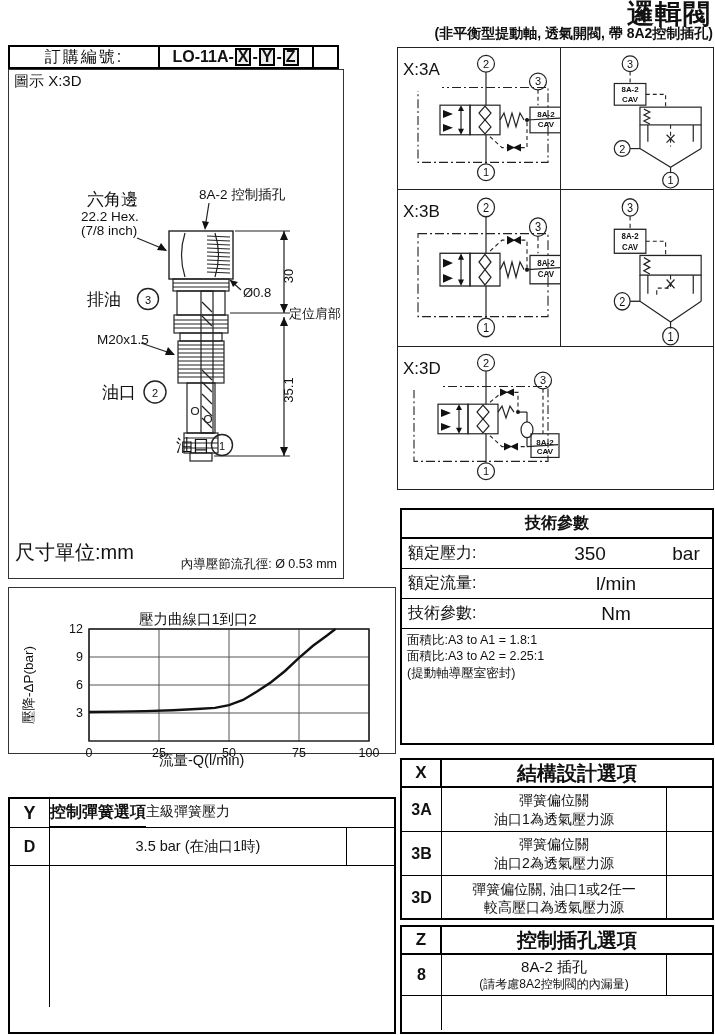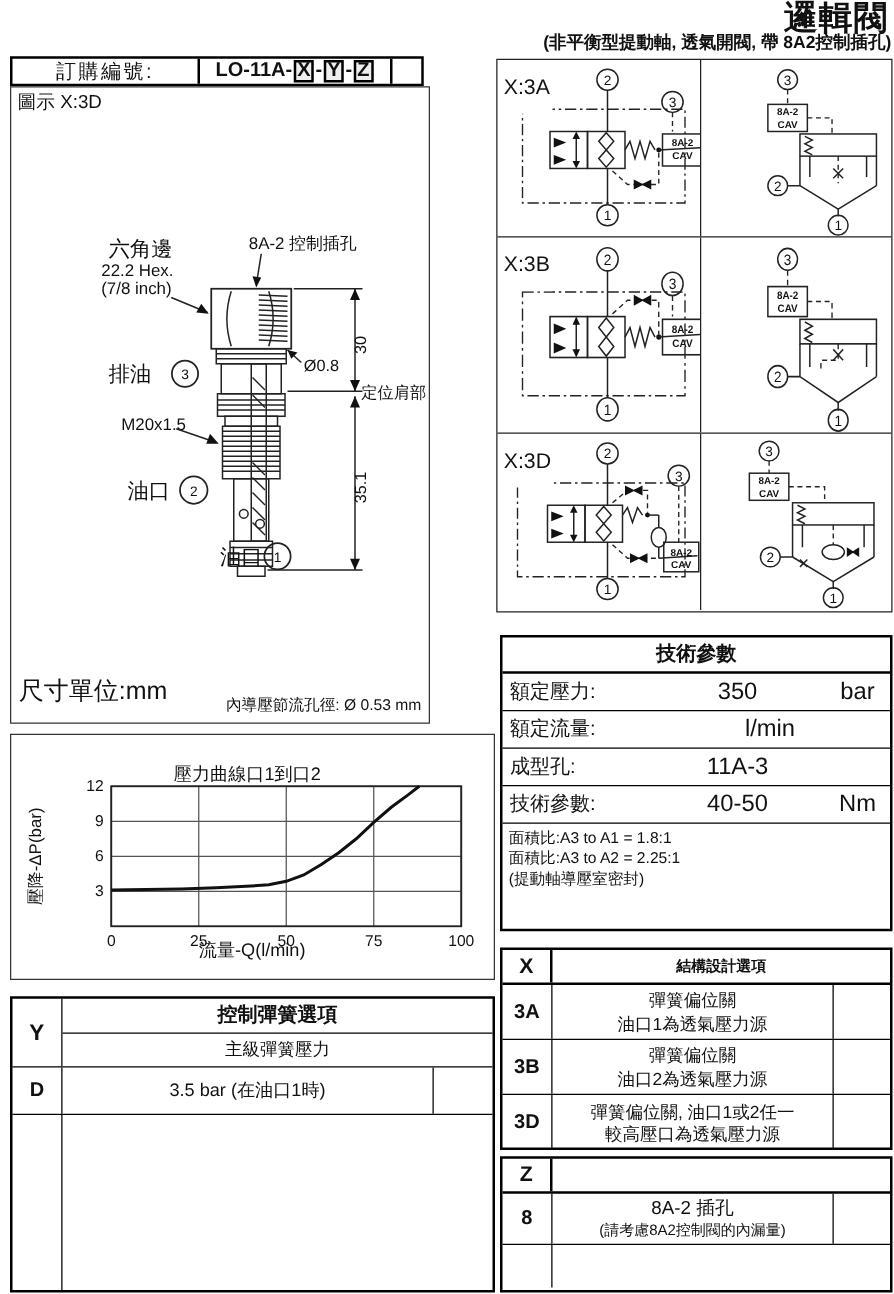--- a/index.html
+++ b/index.html
@@ -15,33 +15,33 @@
   .order .c2{width:152px;border-right:2px solid #000;display:flex;align-items:center;justify-content:center;font-size:16px;font-weight:bold;}
   .order .c3{flex:1;}
   .codebox{display:inline-block;border:2px solid #000;background:#eee;padding:0 1px;margin:0 1px;line-height:14px;}
   
   .frame1{border:1px solid #333;box-sizing:border-box;background:#fff;}
   .drawbox{left:8px;top:69px;width:336px;height:510px;}
   .caption{left:2px;top:1px;font-size:15px;padding:1px 3px;}
   .unitnote{left:6px;bottom:12px;font-size:20px;}
   .orifnote{right:6px;bottom:5px;font-size:12.5px;margin-left:36px;}
   
-  .chartbox{left:8px;top:587px;width:388px;height:197px;}
+  .chartbox{left:8px;top:587px;width:388px;height:167px;}
   .charttitle{left:130px;top:22px;font-size:14.5px;}
   .xaxislabel{left:150px;top:163px;font-size:14.5px;}
   .yaxislabel{left:-30px;top:88px;font-size:13.5px;transform:rotate(-90deg);width:100px;text-align:center;}
   .grid{stroke:#555;stroke-width:1;fill:none;}
   .chartframe{stroke:#222;stroke-width:1.5;fill:none;}
   .curve{stroke:#111;stroke-width:2.4;fill:none;}
   .tick{font-size:12.5px;fill:#111;font-family:"Liberation Sans",sans-serif;}
   .tx{text-anchor:middle;} .ty{text-anchor:end;}
   
   .schem{left:397px;top:47px;width:317px;height:443px;border:1px solid #222;box-sizing:border-box;}
   .schrow{position:relative;border-bottom:1px solid #222;box-sizing:border-box;display:flex;}
-  .schrow:last-child{border-bottom:none;}
+  .schrow:last-child{border-bottom:none;flex-direction:column;}
   .schcell-l{width:162px;height:100%;position:relative;}
   .schcell-r{flex:1;height:100%;border-left:1px solid #222;position:relative;}
   .schlabel{position:absolute;left:3px;top:1px;font-size:17px;background:#fff;padding:11px 2px;z-index:2;}
   .schsvg{position:absolute;left:0;top:0;width:100%;height:100%;}
   svg{display:block;}
   .ln{stroke:#222;stroke-width:1.2;fill:none;}
   .lnb{stroke:#222;stroke-width:1.4;fill:none;}
   .dsh{stroke:#222;stroke-width:1.1;fill:none;stroke-dasharray:4 3;}
   .dashdot{stroke:#222;stroke-width:1.1;fill:none;stroke-dasharray:9 3 2 3;}
   .fl{fill:#111;stroke:none;}
@@ -58,30 +58,30 @@
   .trow .val{width:140px;text-align:center;font-size:19px;}
   .trow .unt{flex:1;text-align:center;font-size:19px;}
   .technotes{padding:3px 5px;font-size:12.5px;line-height:1.3;}
   
   .opt{border:2px solid #000;box-sizing:border-box;}
   .xopt{left:400px;top:758px;width:314px;height:162px;}
   .zopt{left:400px;top:925px;width:314px;height:109px;}
   .yopt{left:8px;top:797px;width:388px;height:237px;border:2px solid #000;box-sizing:border-box;}
   .ohead{display:flex;border-bottom:2px solid #000;box-sizing:border-box;}
   .ohead .code{width:40px;border-right:2px solid #000;display:flex;align-items:center;justify-content:center;font-weight:bold;font-size:17px;box-sizing:border-box;}
-  .ohead .ttl{flex:1;display:flex;align-items:center;justify-content:center;font-weight:bold;font-size:12px;}
+  .ohead .ttl{flex:1;display:flex;align-items:center;justify-content:center;font-weight:bold;font-size:20px;}
   .orow{display:flex;border-bottom:1.5px solid #000;box-sizing:border-box;}
   .orow:last-child{border-bottom:none;}
   .orow .code{width:40px;border-right:1.5px solid #000;display:flex;align-items:center;justify-content:center;font-weight:bold;font-size:16px;box-sizing:border-box;}
   .orow .desc{flex:1;display:flex;flex-direction:column;align-items:center;justify-content:center;font-size:14px;line-height:1.3;text-align:center;}
   .orow .mini{width:46px;border-left:1.5px solid #000;box-sizing:border-box;}
   
   .yhead{display:flex;border-bottom:1.5px solid #000;}
   .yhead .code{width:40px;border-right:1.5px solid #000;display:flex;align-items:center;justify-content:center;font-weight:bold;font-size:18px;box-sizing:border-box;}
-  .yhead .stack{flex:1;display:flex;flex-direction:column;}
+  .yhead .stack{flex:1;display:flex;}
   .yhead .t1{height:28px;border-bottom:1px solid #000;display:flex;align-items:center;justify-content:center;font-size:16px;font-weight:bold;box-sizing:border-box;}
   .yhead .t2{height:26px;display:flex;align-items:center;justify-content:center;font-size:14px;}
   .yrowD{display:flex;border-bottom:1.5px solid #000;height:38px;box-sizing:border-box;}
   .yrowD .code{width:40px;border-right:1.5px solid #000;display:flex;align-items:center;justify-content:center;font-weight:bold;font-size:16px;box-sizing:border-box;}
   .yrowD .desc{flex:1;display:flex;align-items:center;justify-content:center;font-size:14.5px;}
   .yrowD .mini{width:48px;border-left:1.5px solid #000;box-sizing:border-box;}
   .yempty{display:flex;flex:1;height:141px;}
   .yempty .code{width:40px;border-right:1.5px solid #000;box-sizing:border-box;}
 </style>
 </head>
@@ -454,27 +454,21 @@
     <div class="trow">
       <div class="lab">額定壓力:</div>
       <div class="val">350</div>
       <div class="unt">bar</div>
     </div>
     <div class="trow">
       <div class="lab">額定流量:</div>
       <div class="unt">l/min</div>
     </div>
     <div class="trow">
-      <div class="lab">成型孔:</div>
-      <div class="val">11A-3</div>
-      <div class="unt"></div>
-    </div>
-    <div class="trow">
       <div class="lab">技術參數:</div>
-      <div class="val">40-50</div>
       <div class="unt">Nm</div>
     </div>
     <div class="technotes">
       <div>面積比:A3 to A1 = 1.8:1</div>
       <div>面積比:A3 to A2 = 2.25:1</div>
       <div>(提動軸導壓室密封)</div>
     </div>
   </div>
 
   <div class="abs opt xopt">
@@ -504,20 +498,21 @@
         <div>彈簧偏位關, 油口1或2任一</div>
         <div>較高壓口為透氣壓力源</div>
       </div>
       <div class="mini"></div>
     </div>
   </div>
 
   <div class="abs opt zopt">
     <div class="ohead" style="height:28px">
       <div class="code">Z</div>
+      <div class="ttl">控制插孔選項</div>
     </div>
     <div class="orow" style="height:41px">
       <div class="code">8</div>
       <div class="desc">
         <div style="font-size:15px">8A-2 插孔</div>
         <div style="font-size:12px">(請考慮8A2控制閥的內漏量)</div>
       </div>
       <div class="mini"></div>
     </div>
     <div class="orow" style="height:34px">

